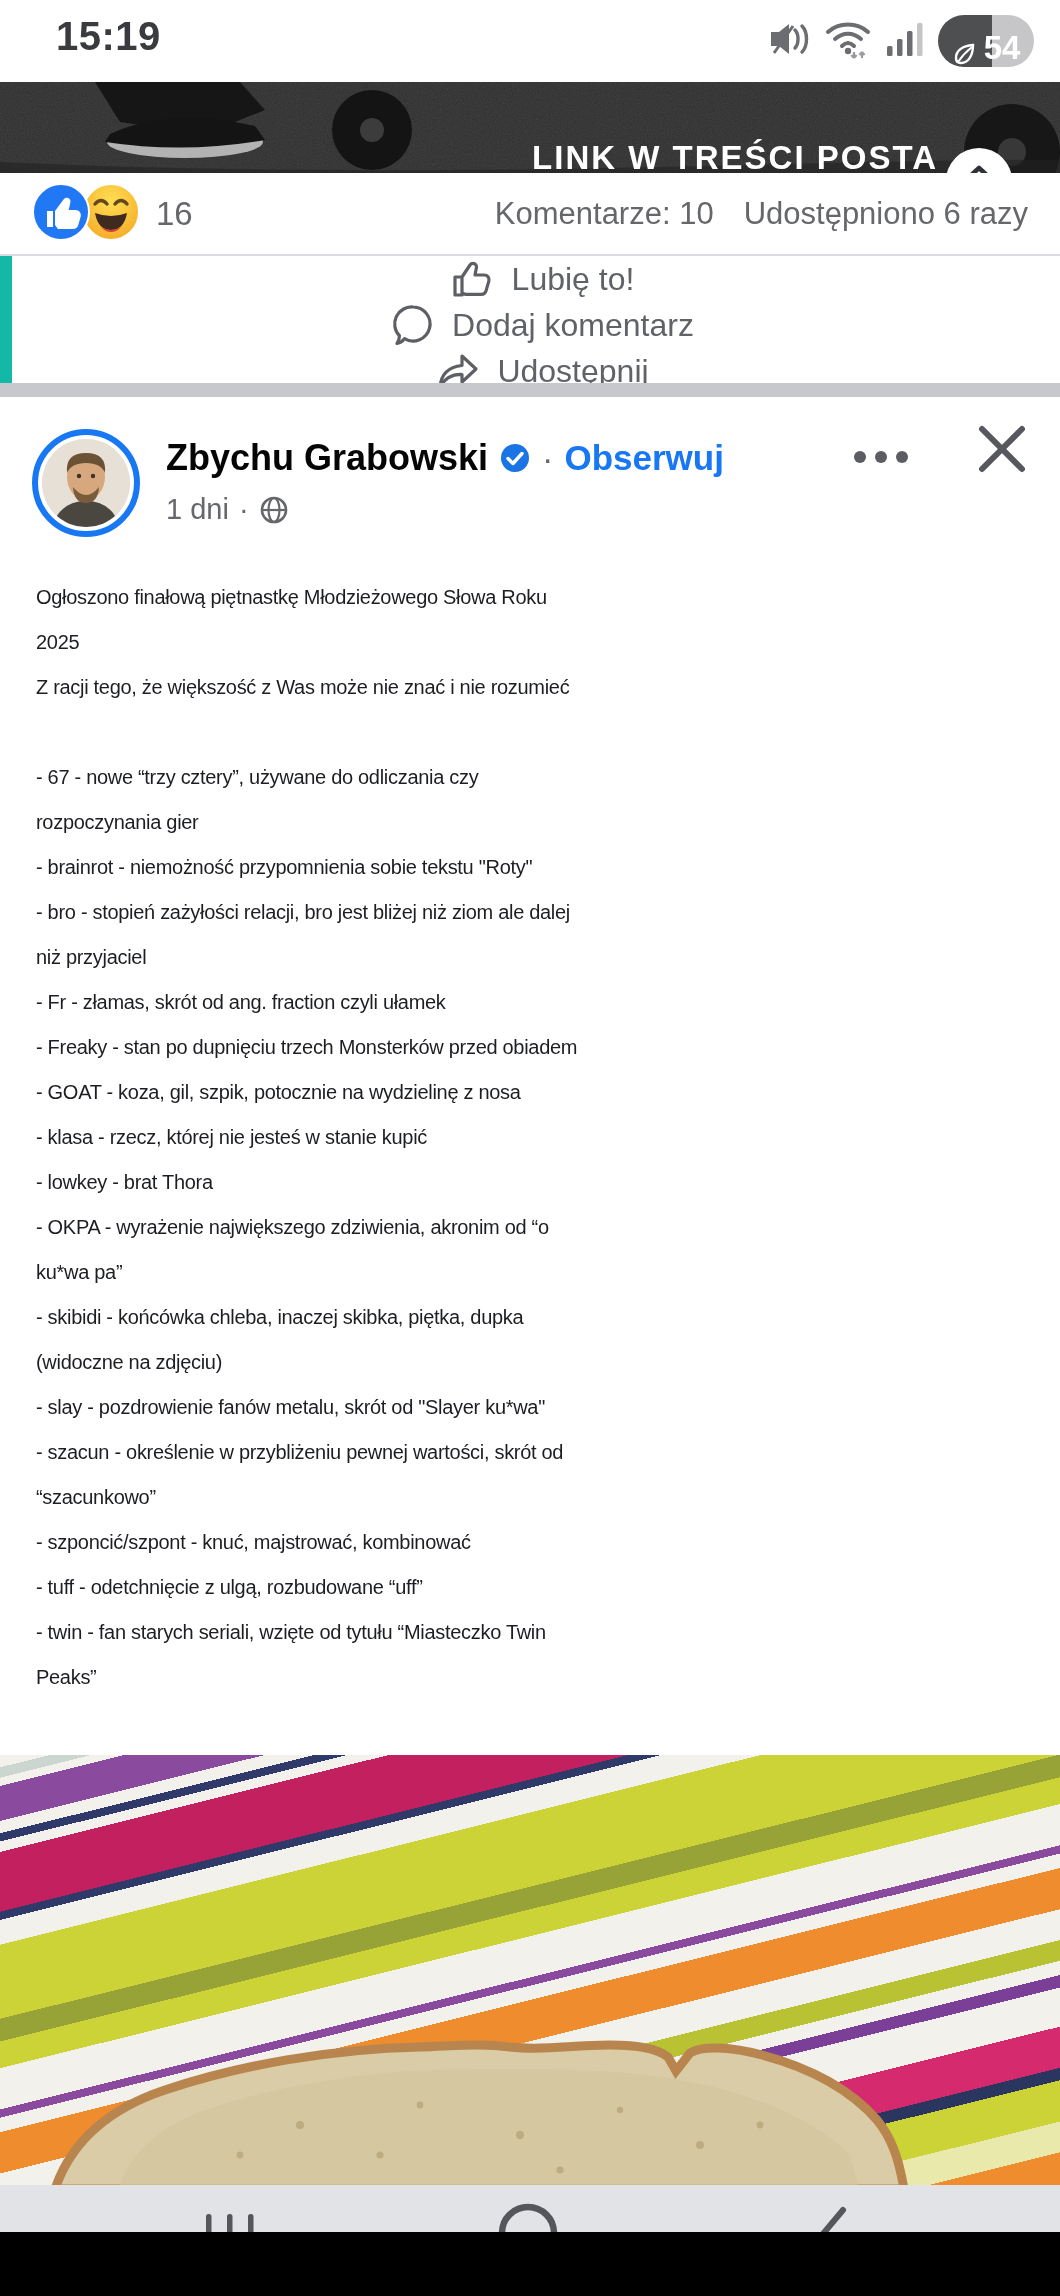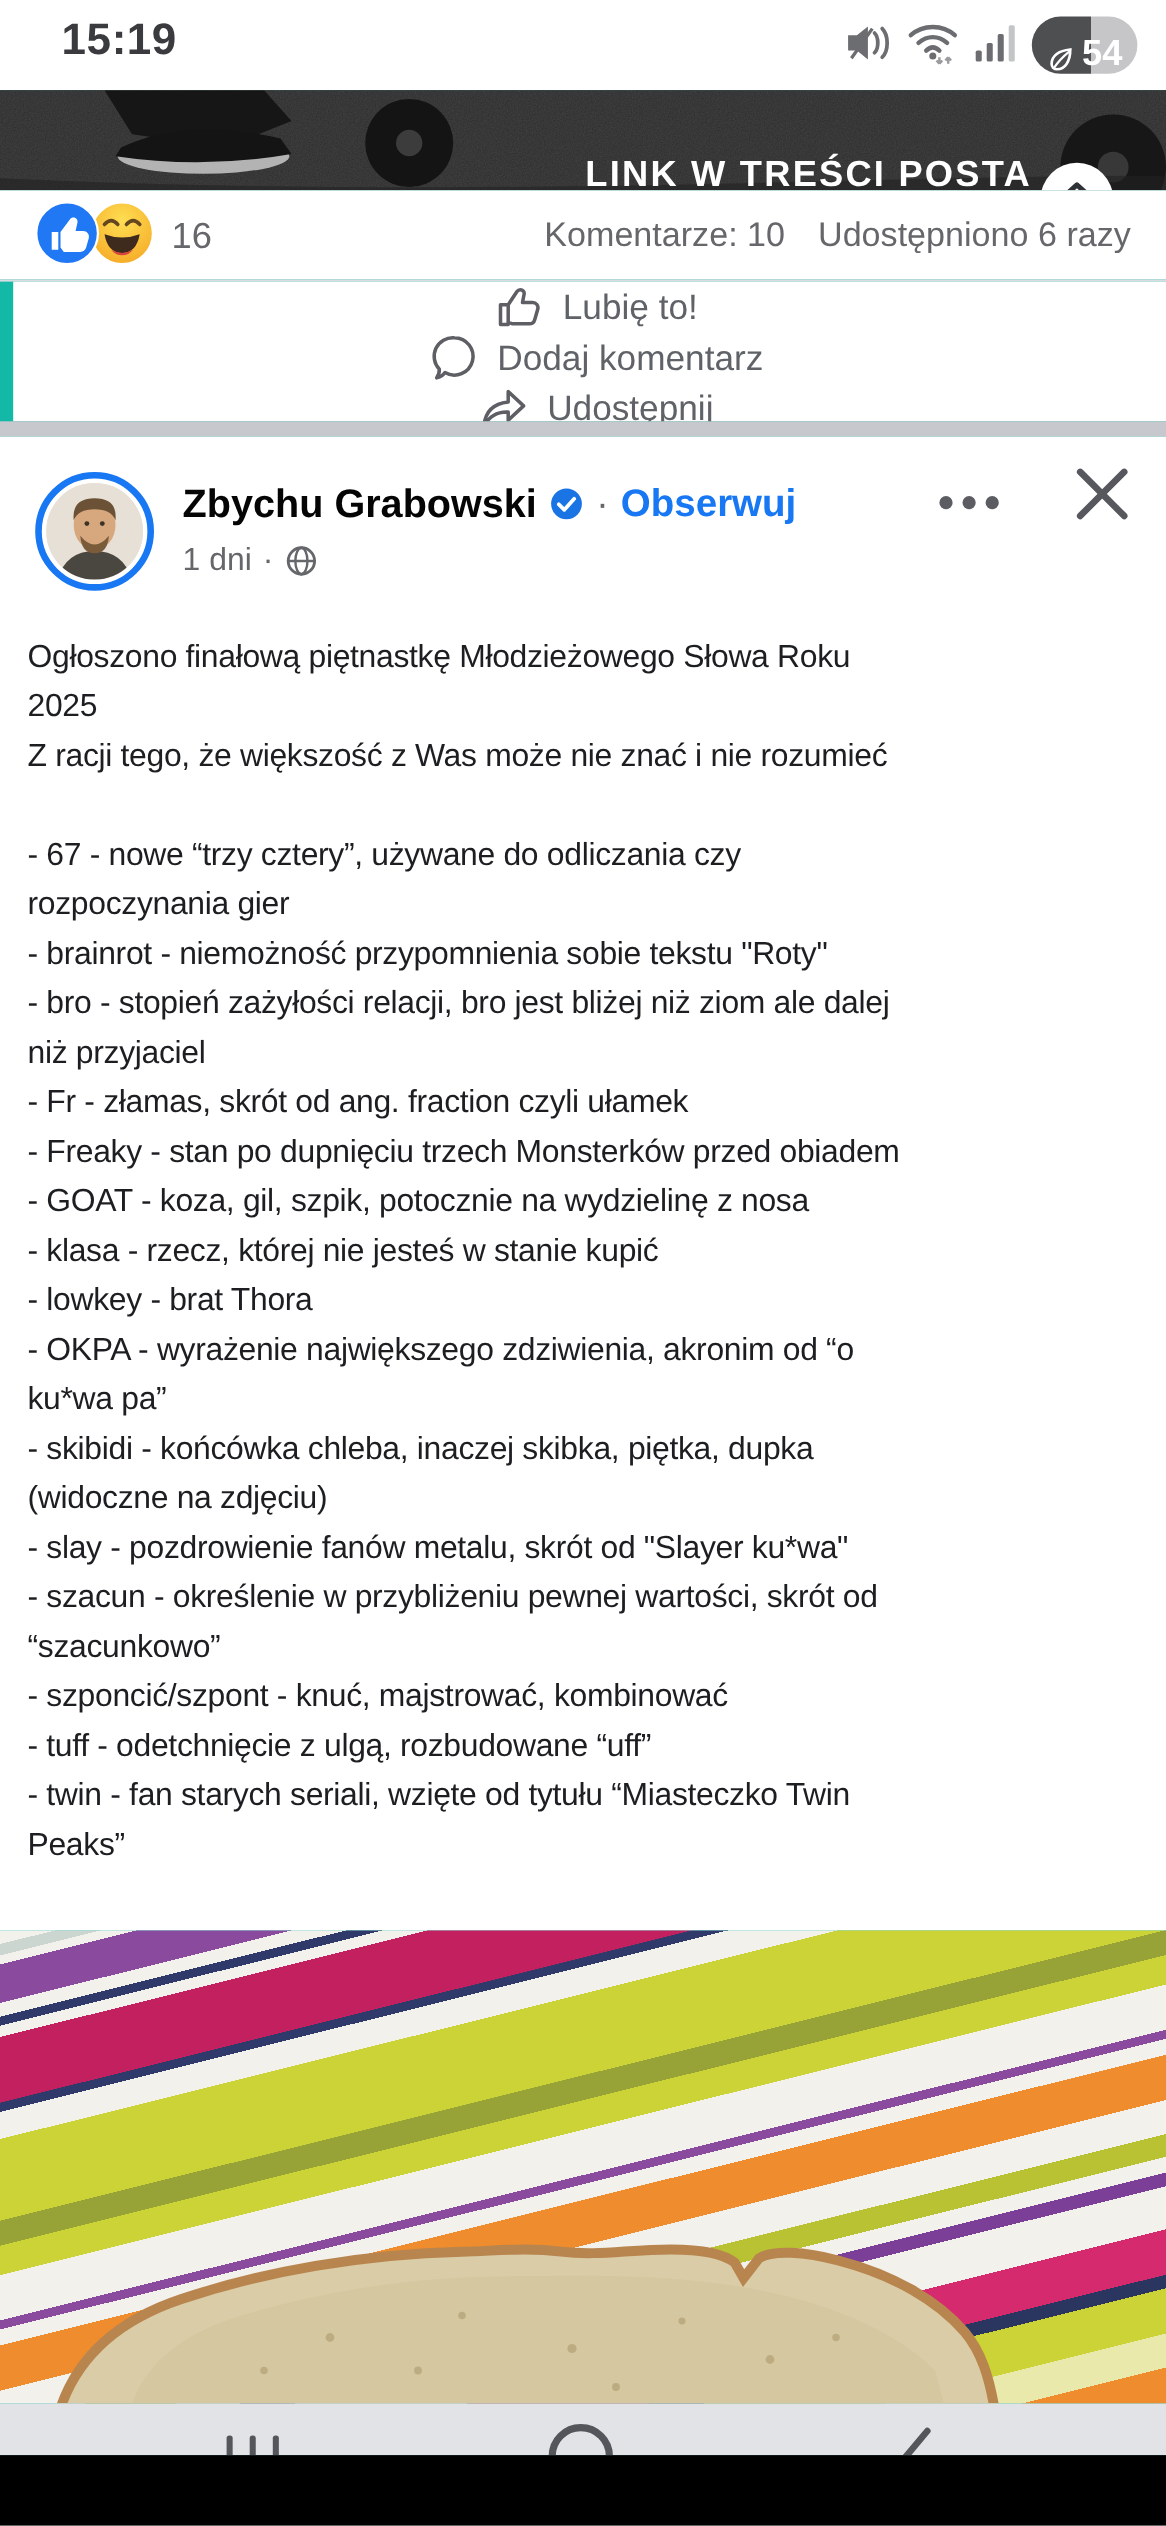--- a/index.html
+++ b/index.html
@@ -45,22 +45,22 @@
           border:6px solid #1877f2;box-sizing:border-box;display:flex;align-items:center;justify-content:center;background:#fff;}
   .avatar-inner{width:88px;height:88px;border-radius:50%;overflow:hidden;background:#e9e2d8;}
   .name-row{position:absolute;left:166px;top:40px;display:flex;align-items:center;gap:11px;white-space:nowrap;}
   .author{font-size:36px;font-weight:700;color:#050505;}
   .mid-dot{color:#65676b;font-size:34px;}
   .follow{font-size:35px;font-weight:600;color:#1877f2;}
   .meta-row{position:absolute;left:166px;top:96px;display:flex;align-items:center;gap:10px;
             color:#65676b;font-size:29px;}
   .dots-btn{position:absolute;left:848px;top:40px;width:66px;height:40px;display:flex;align-items:center;justify-content:center;}
   .close-btn{position:absolute;left:972px;top:22px;width:60px;height:60px;display:flex;align-items:center;justify-content:center;}
-  .post-body{position:absolute;left:25px;top:178px;width:1006px;color:#1c1e21;
-             font-size:29px;line-height:45px;letter-spacing:-0.3px;overflow:hidden;}
+  .post-body{position:absolute;left:36px;top:178px;width:1006px;color:#1c1e21;
+             font-size:20px;line-height:45px;letter-spacing:-0.3px;overflow:hidden;}
   .pline{white-space:nowrap;min-height:45px;}
 
   
   .photo{position:absolute;left:0;top:1755px;width:1060px;height:430px;overflow:hidden;
     background:repeating-linear-gradient(166deg,
       #f3f1ec 0px,#f3f1ec 12px,#ccd6d1 12px,#ccd6d1 22px,#f3f1ec 22px,#f3f1ec 30px,
       #8a4a9e 30px,#8a4a9e 64px,#f3f1ec 64px,#f3f1ec 76px,#303a6a 76px,#303a6a 84px,
       #f3f1ec 84px,#f3f1ec 94px,#c2205f 94px,#c2205f 152px,#303a6a 152px,#303a6a 160px,
       #f3f1ec 160px,#f3f1ec 184px,#cbd337 184px,#cbd337 256px,#97a336 256px,#97a336 278px,
       #cbd337 278px,#cbd337 304px,#f3f1ec 304px,#f3f1ec 344px,#8a4a9e 344px,#8a4a9e 352px,

